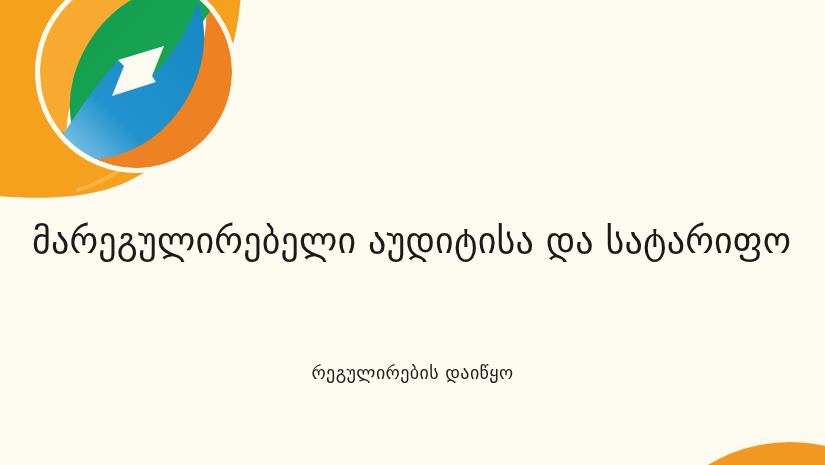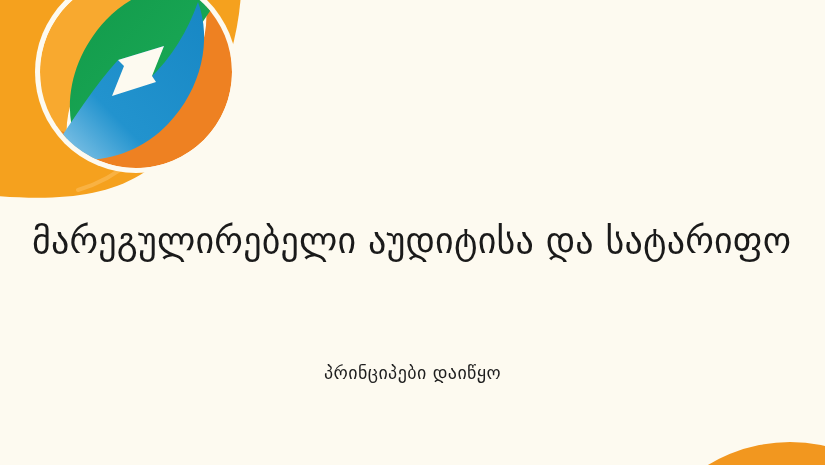--- a/index.html
+++ b/index.html
@@ -179,16 +179,16 @@
     </svg>
   </div>
 
   <div id="text-block">
 
 
     <div id="course-title">
       <span class="title-line">მარეგულირებელი აუდიტისა და სატარიფო</span>
     </div>
 
-    <div id="registration-note">პრინციპები დაიწყო</div>
+    <div id="registration-note">რეგულირების დაიწყო</div>
 
   </div>
 </div>
 
 </body></html>

